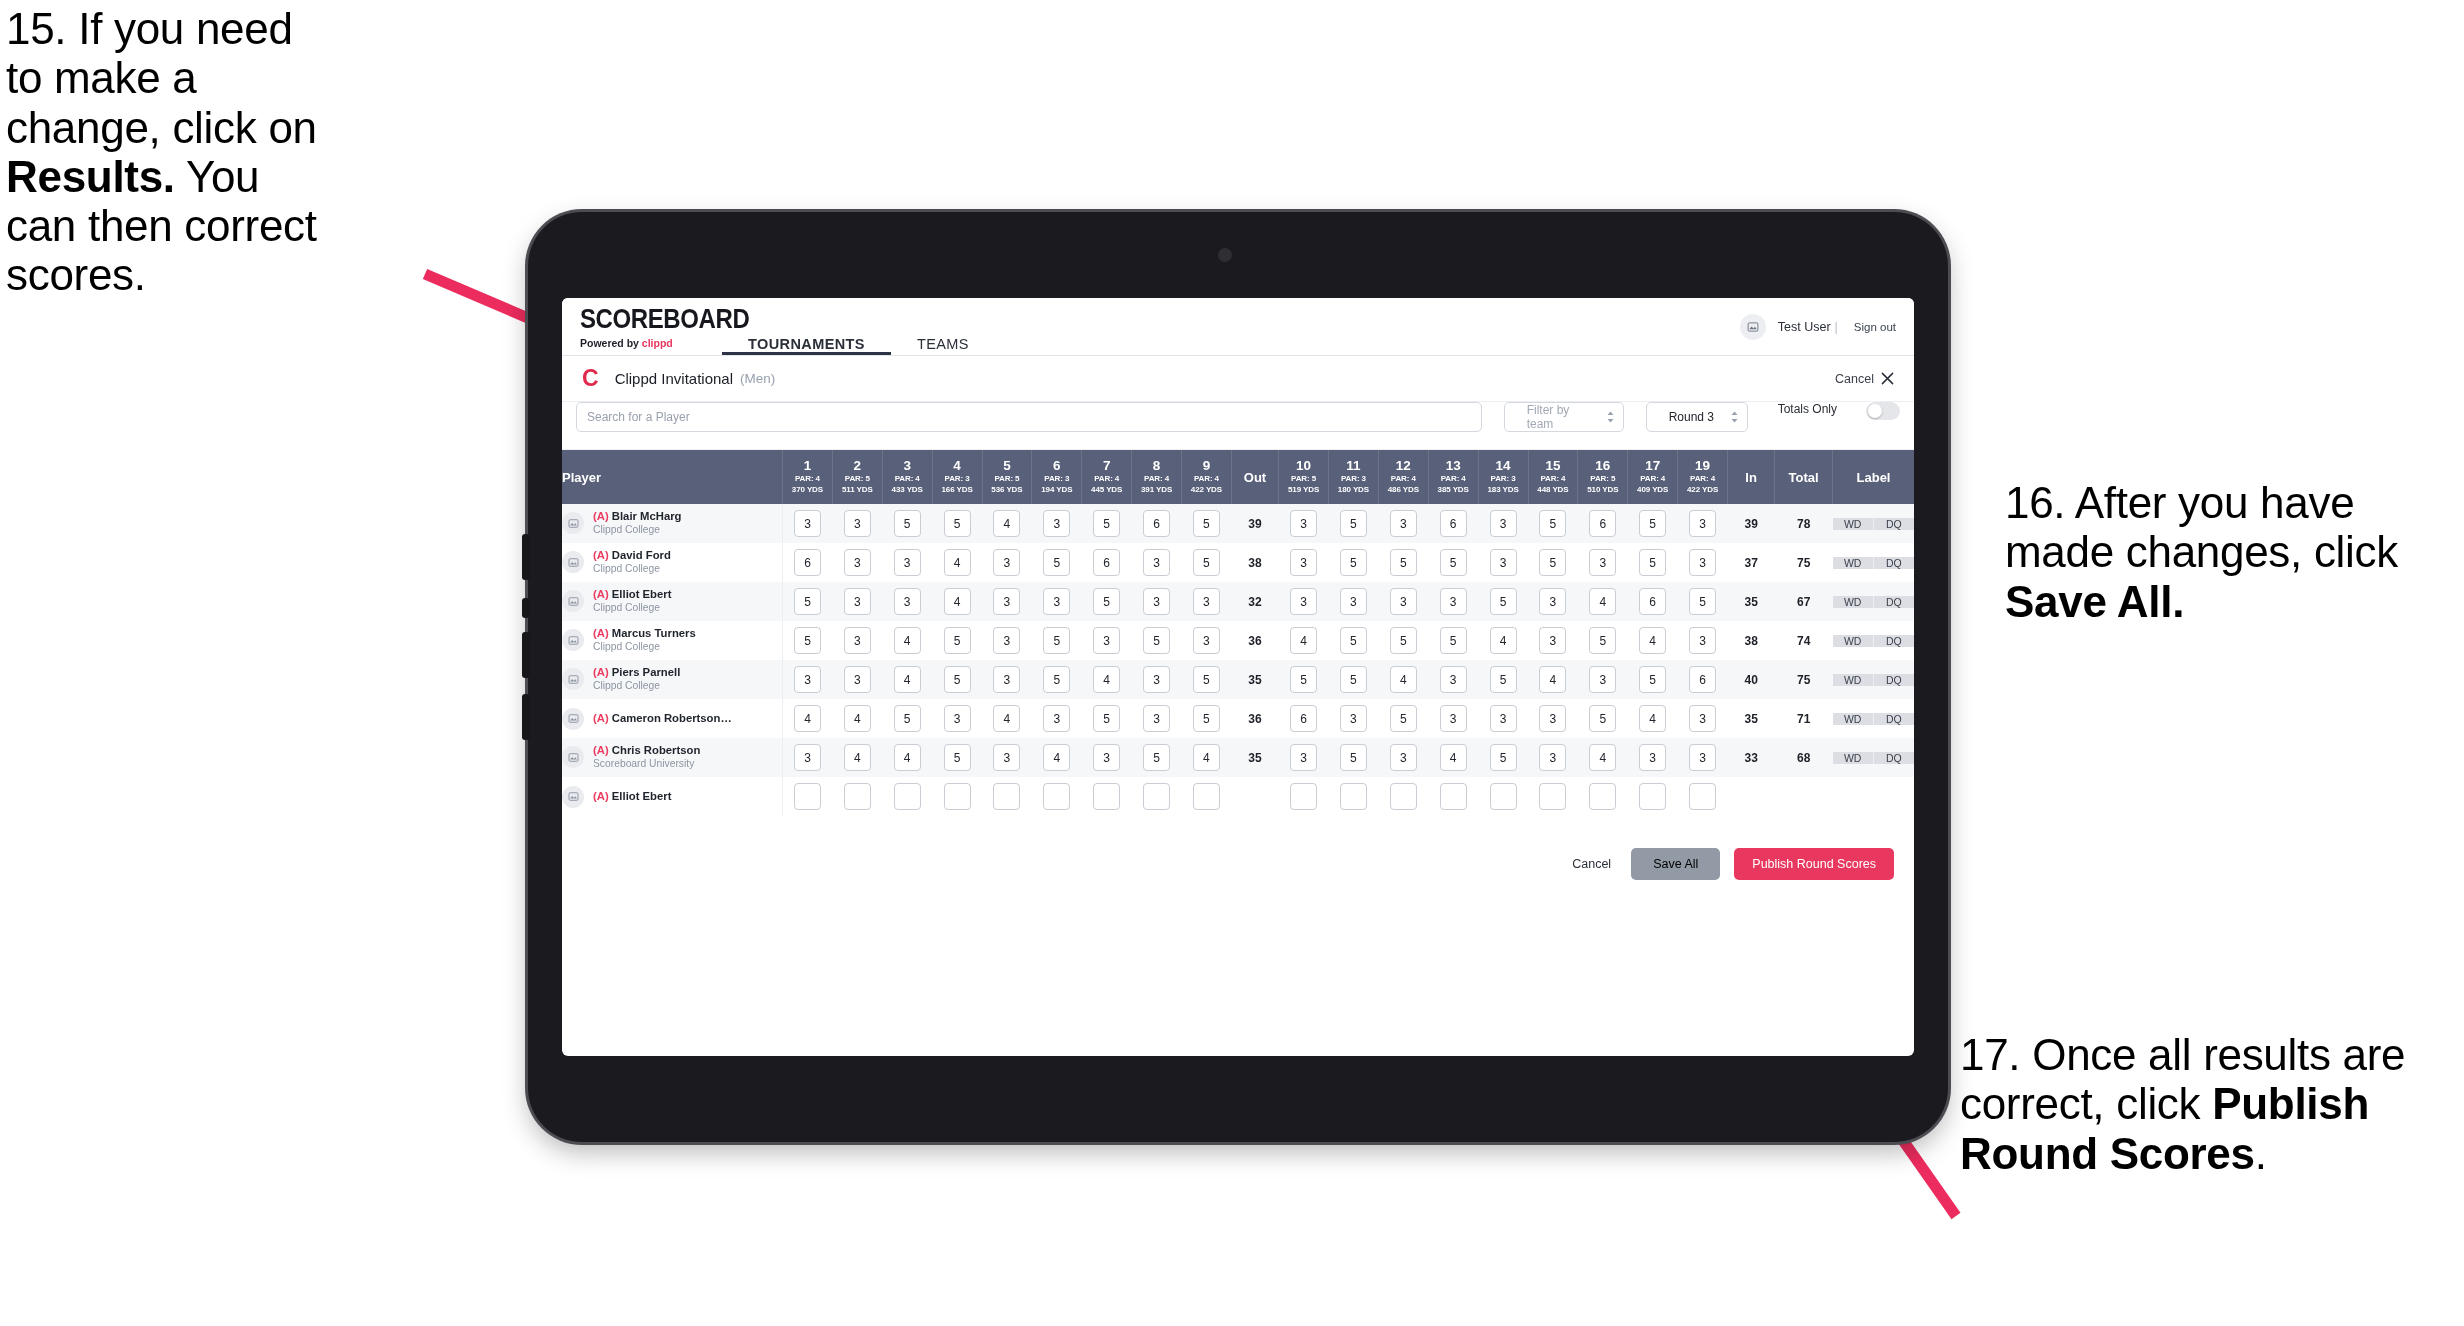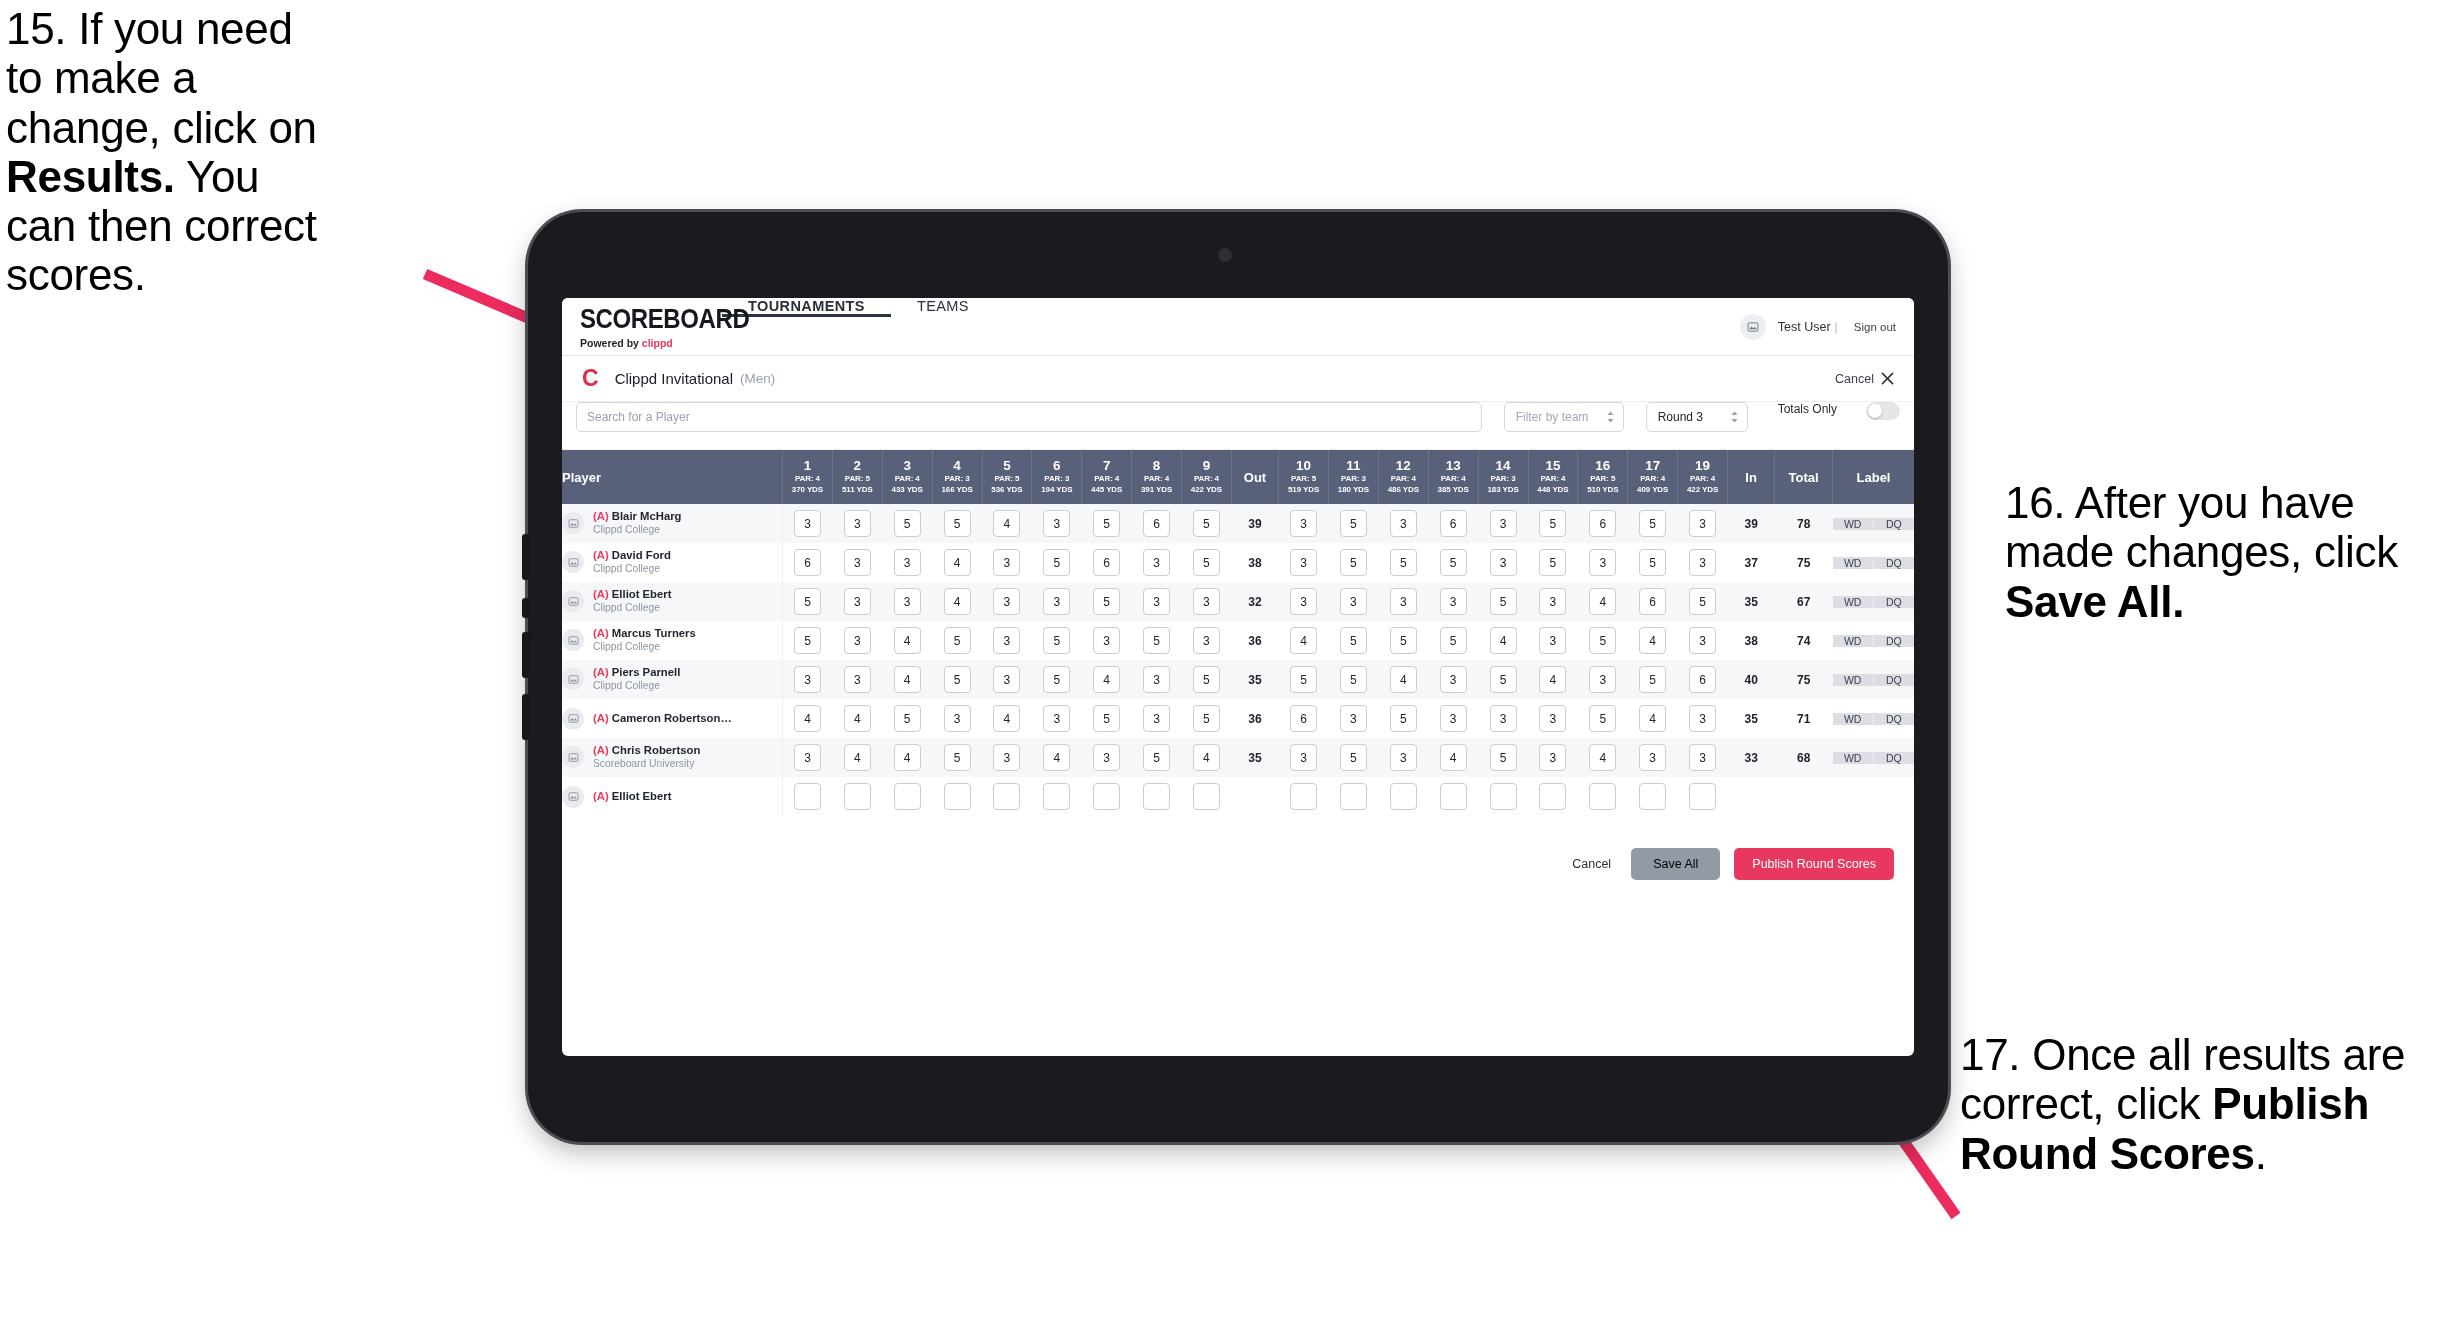--- a/index.html
+++ b/index.html
@@ -59,21 +59,21 @@
   }
   .brand { width: 160px; display:flex; flex-direction:column; justify-content:center;
            padding-left: 18px; }
   .brand-name {
     font-size: 24px; font-weight: 700; color: #16181d;
     letter-spacing: -0.4px; transform: scaleY(1.12); transform-origin: left center;
     font-family: "Liberation Sans", sans-serif;
   }
   .brand-sub { font-size: 10.5px; color: #1d2026; margin-top: 4px; font-weight:600; }
   .brand-sub .clippd { color: #e8365d; font-weight: 700; }
-  .topnav { display: flex; align-items: flex-start; }
+  .topnav { display: flex; align-items: flex-end; }
   .topnav .item {
     display:flex; align-items:center; padding: 0 26px;
     font-size: 14.5px; color:#2b2f38; letter-spacing: .4px; font-weight:500;
     border-bottom: 3px solid transparent; cursor: pointer;
   }
   .topnav .item.active { border-bottom-color: #2c3446; font-weight:600; }
   .topright { margin-left:auto; display:flex; align-items:center; padding-right:18px; gap:12px; }
   .avatar-sm {
     width:26px; height:26px; border-radius:50%; background:#eceef2;
     display:flex; align-items:center; justify-content:center;
@@ -109,21 +109,21 @@
     background:#fff; height: 48px; display:flex; align-items:flex-start;
     padding: 0 14px; gap: 22px; border-bottom:1px solid #eef0f3;
   }
   .search-input {
     flex: 1; height: 30px; border:1px solid #d3d7de; border-radius:5px;
     padding: 0 10px; font-size: 12px; color:#9aa1ad; display:flex; align-items:center;
     background:#fff;
   }
   .select-box {
     height: 30px; border:1px solid #d3d7de; border-radius:5px; background:#fff;
-    display:flex; align-items:center; padding: 0 8px 0 11px; gap:12px;
+    display:flex; align-items:center; padding: 0 8px 0 22px; gap:12px;
     font-size: 12px; cursor:pointer;
   }
   .select-box.muted { color:#a2a9b4; width: 120px; }
   .select-box.val   { color:#23262d; width: 102px; }
   .chev { display:flex; flex-direction:column; line-height:0; color:#8d94a0; margin-left:auto; }
   .totals-label { font-size: 12px; color:#2a2e36; margin-left: 8px; }
   .toggle {
     width: 34px; height: 18px; border-radius: 9px; background:#e4e6ea;
     position: relative; cursor: pointer; margin-left: 7px;
   }

